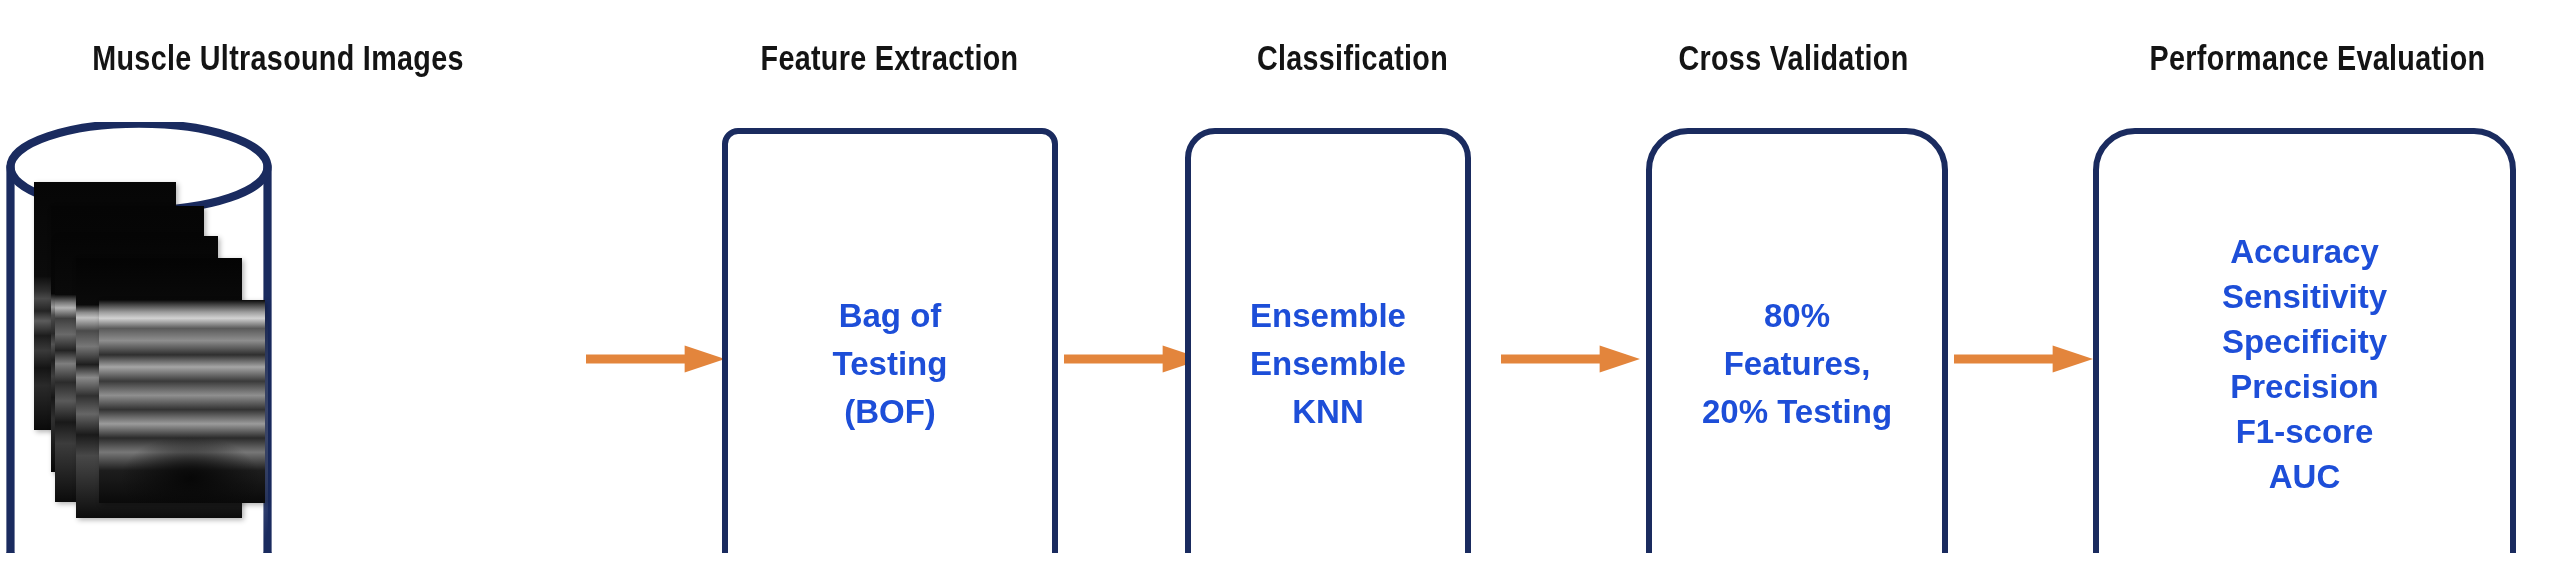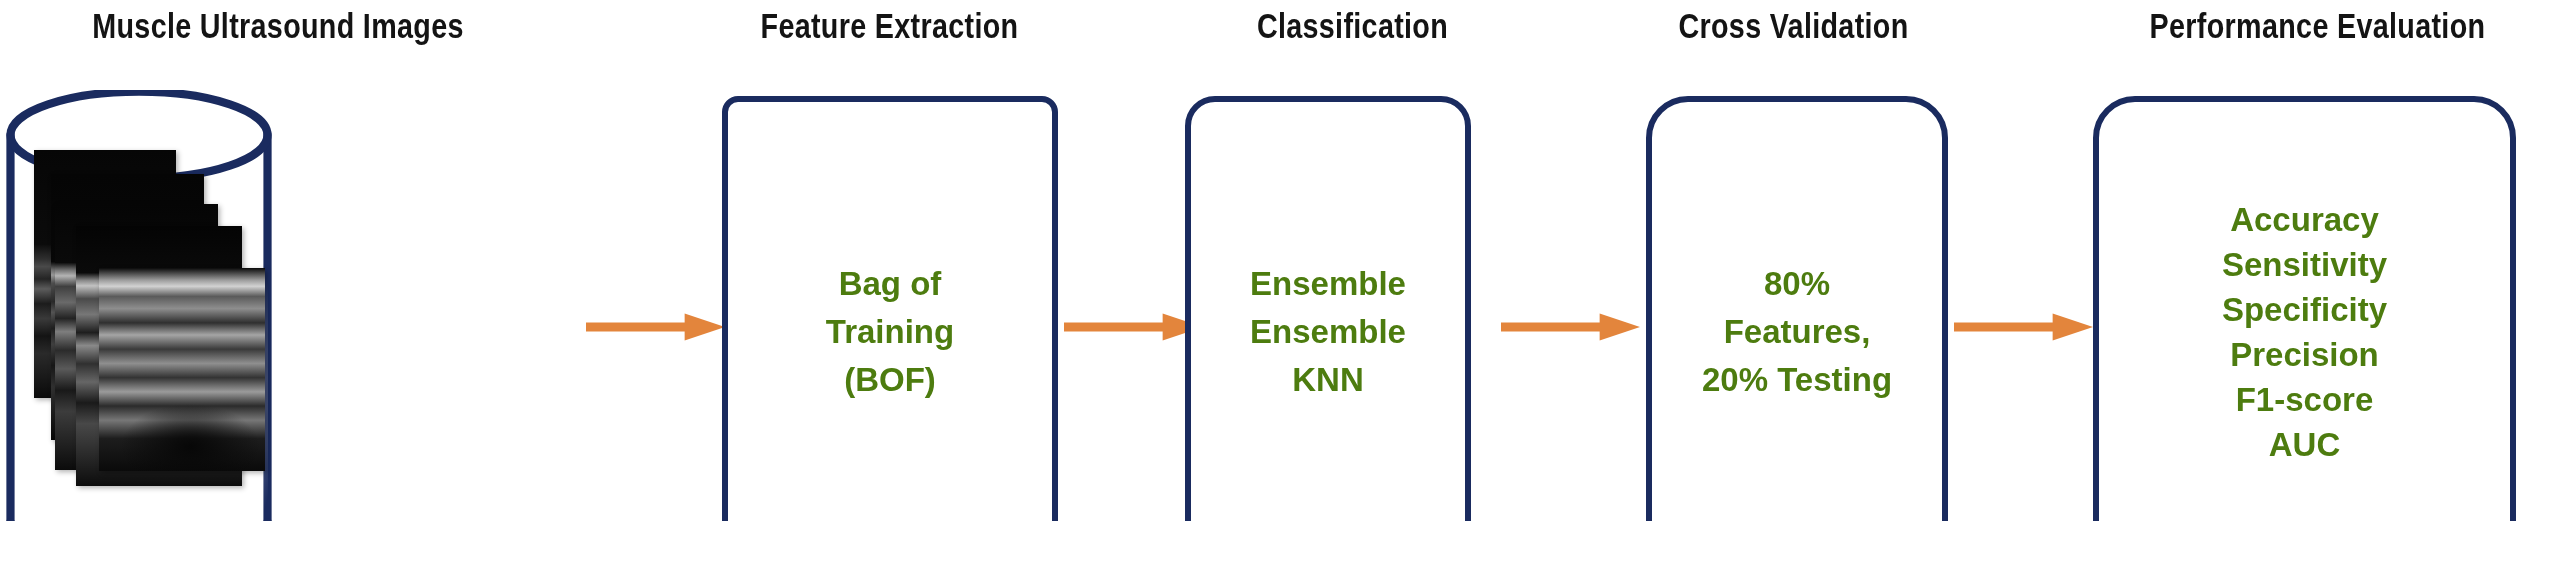--- a/index.html
+++ b/index.html
@@ -11,20 +11,21 @@
     font-family: "Liberation Sans", sans-serif;
     -webkit-font-smoothing: antialiased;
   }
 
   #canvas {
     position: relative;
     width: 2576px;
     height: 521px;
     background: #ffffff;
     overflow: hidden;
+    margin-top: 32px;
   }
 
   
   .stage-heading {
     position: absolute;
     top: 4.5px;
     text-align: center;
     font-family: "Liberation Sans Narrow", "Liberation Sans", sans-serif;
     font-weight: bold;
     font-size: 35px;
@@ -77,21 +78,21 @@
     display: flex;
     align-items: center;
     justify-content: center;
     text-align: center;
   }
   .proc-text {
     font-family: "Liberation Sans", sans-serif;
     font-weight: bold;
     font-size: 33px;
     line-height: 48px;
-    color: #4d7c0f;
+    color: #1d4ed8;
     padding: 0 7.5px;
   }
   .proc-text.metrics { line-height: 45px; }
 
   
   .arrow {
     position: absolute;
     height: 30px;
   }
 
@@ -160,21 +161,21 @@
     </div>
   </div>
 
   <svg class="arrow" style="left:586px; top:312px; width:139px;" viewBox="0 0 186 40">
     <path d="M0,14 L132,14 L132,2 L186,20 L132,38 L132,26 L0,26 Z" fill="#e3853c"></path>
   </svg>
 
   <div class="proc-box" style="left:722px; top:96px; width:336px; height:471px;border-radius:16px;">
     <div class="proc-text">
       <div>Bag of</div>
-      <div>Training</div>
+      <div>Testing</div>
       <div>(BOF)</div>
     </div>
   </div>
 
   <svg class="arrow" style="left:1064px; top:312px; width:139px;" viewBox="0 0 186 40">
     <path d="M0,14 L132,14 L132,2 L186,20 L132,38 L132,26 L0,26 Z" fill="#e3853c"></path>
   </svg>
 
   <div class="proc-box" style="left:1185px; top:96px; width:286px; height:471px;border-radius:30px;">
     <div class="proc-text">

